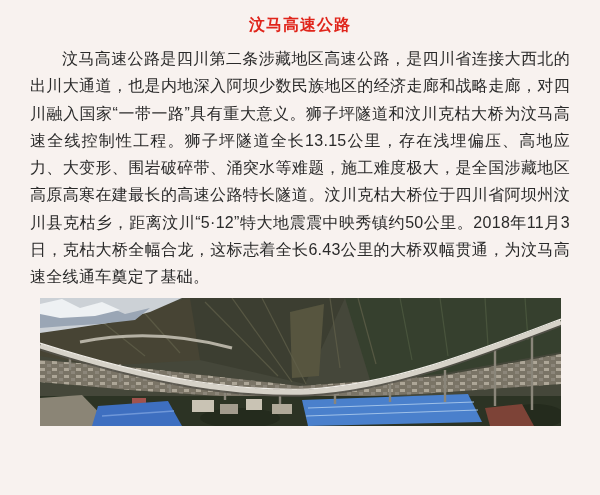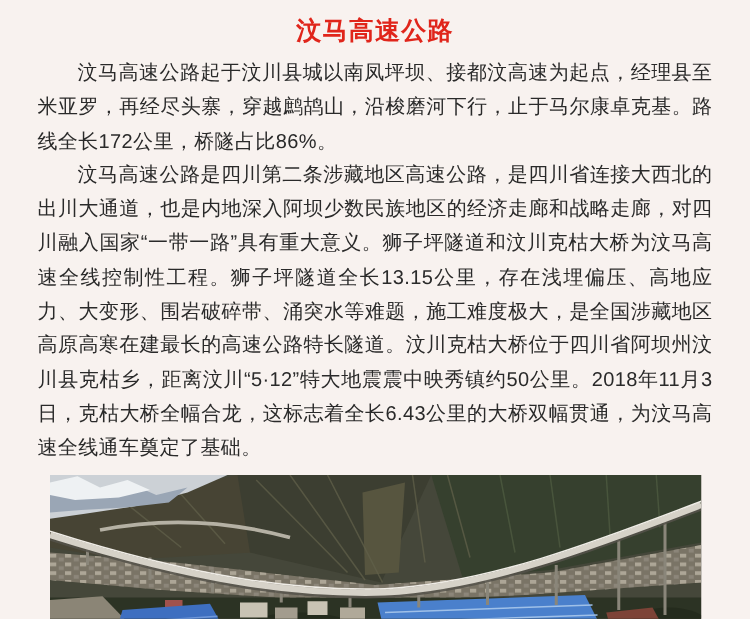--- a/index.html
+++ b/index.html
@@ -20,21 +20,21 @@
     color:var(--text);
     font-family:"Liberation Sans","DejaVu Sans",sans-serif;
   }
   .page{
     width:600px;height:495px;
     padding:12px 30px 0 30px;
   }
   .doc-title{
     text-align:center;
     color:var(--accent);
-    font-size:20px;
+    font-size:16px;
     line-height:26px;
     font-weight:700;
     letter-spacing:1px;
     margin-bottom:7px;
   }
   .body-text p{
     font-size:16px;
     line-height:27.3px;
     text-align:justify;
     text-indent:2em;
@@ -51,21 +51,20 @@
   figure.photo svg{display:block;width:521px;height:128px;}
 </style>
 </head>
 <body>
 
 <div class="page">
 
   <h1 class="doc-title">汶马高速公路</h1>
 
   <div class="body-text">
-    <p>汶马高速公路起于汶川县城以南凤坪坝、接都汶高速为起点，经理县至米亚罗，再经尽头寨，穿越鹧鸪山，沿梭磨河下行，止于马尔康卓克基。路线全长172公里，桥隧占比86%。</p>
     <p>汶马高速公路是四川第二条涉藏地区高速公路，是四川省连接大西北的出川大通道，也是内地深入阿坝少数民族地区的经济走廊和战略走廊，对四川融入国家“一带一路”具有重大意义。狮子坪隧道和汶川克枯大桥为汶马高速全线控制性工程。狮子坪隧道全长13.15公里，存在浅埋偏压、高地应力、大变形、围岩破碎带、涌突水等难题，施工难度极大，是全国涉藏地区高原高寒在建最长的高速公路特长隧道。汶川克枯大桥位于四川省阿坝州汶川县克枯乡，距离汶川“5·12”特大地震震中映秀镇约50公里。2018年11月3日，克枯大桥全幅合龙，这标志着全长6.43公里的大桥双幅贯通，为汶马高速全线通车奠定了基础。</p>
   </div>
 
   <figure class="photo">
     <svg viewBox="0 0 521 128" preserveAspectRatio="none">
 
       <rect x="0" y="0" width="521" height="128" fill="var(--mountain)"></rect>
 
       <polygon points="0,34 150,0 185,0 162,62 60,68 0,58" fill="#474434"></polygon>
 

